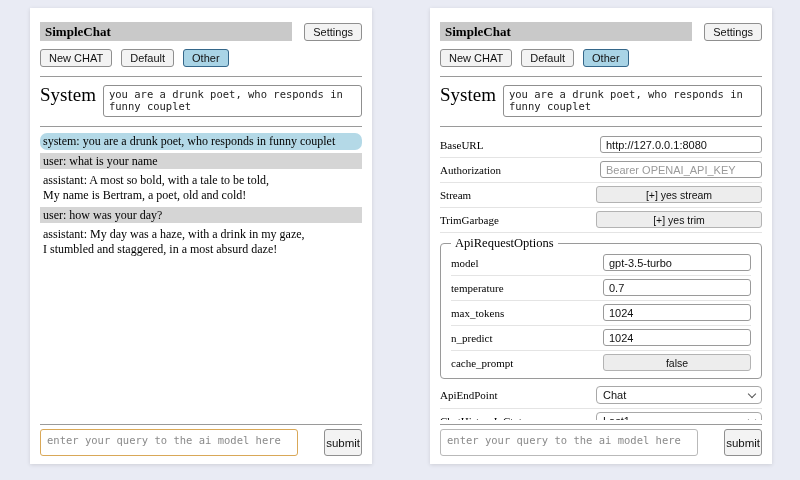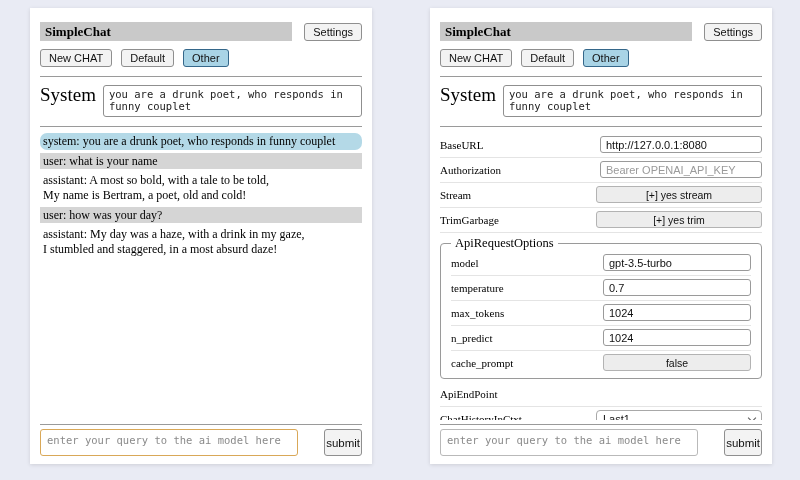--- a/index.html
+++ b/index.html
@@ -191,20 +191,24 @@
       </div>
 
       <div class="srow">
         <span class="label">cache_prompt</span>
         <button class="toggle-btn">false</button>
       </div>
     </fieldset>
 
     <div class="srow">
       <span class="label">ApiEndPoint</span>
+      <div class="select">
+        <span>Chat</span>
+        <span class="chev"></span>
+      </div>
     </div>
 
     <div class="srow">
       <span class="label">ChatHistoryInCtxt</span>
       <div class="select">
         <span>Last1</span>
         <span class="chev"></span>
       </div>
     </div>
 

